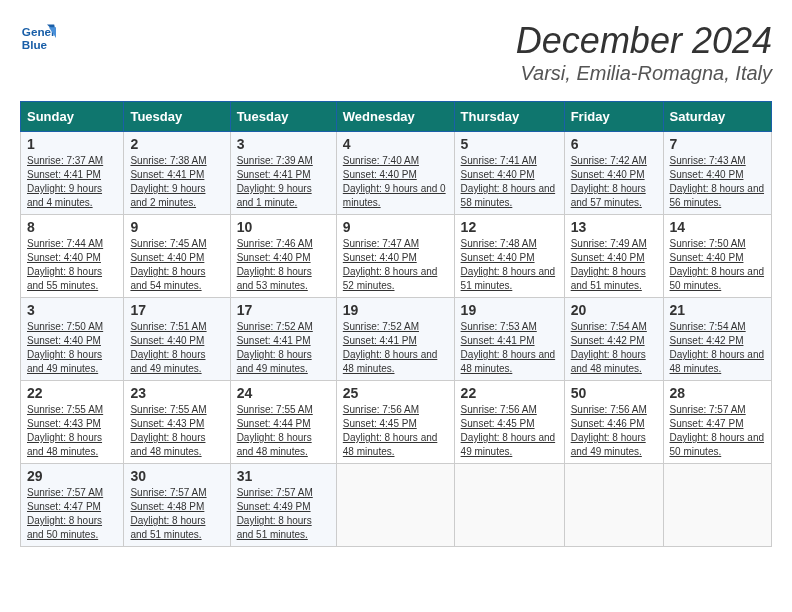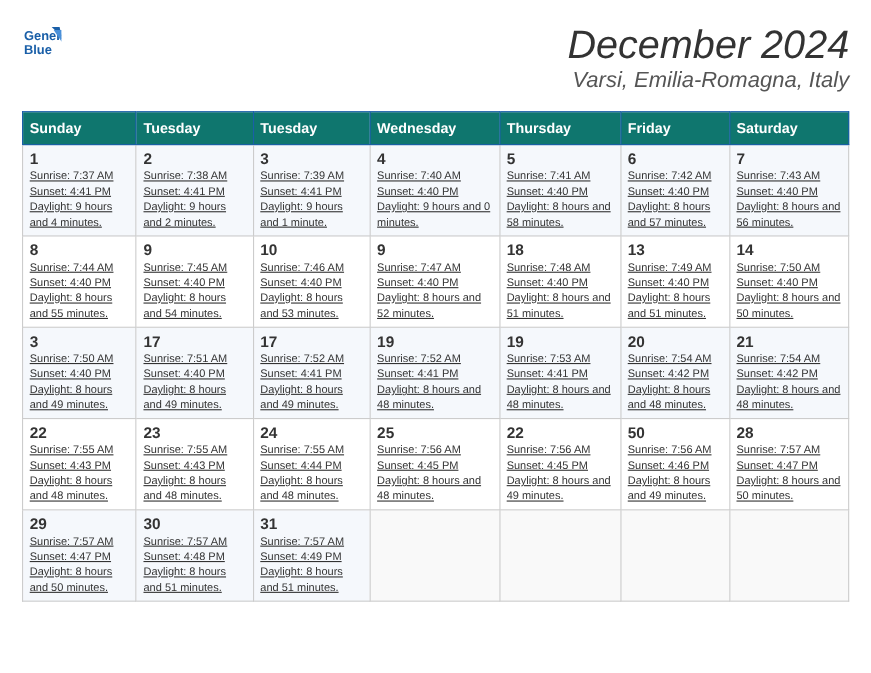--- a/index.html
+++ b/index.html
@@ -194,21 +194,21 @@
         </td>
         <td>
           <div class="day-number">9</div>
           <div class="day-info">
             Sunrise: 7:47 AM<br>
             Sunset: 4:40 PM<br>
             Daylight: 8 hours and 52 minutes.
           </div>
         </td>
         <td>
-          <div class="day-number">18</div>
+          <div class="day-number">12</div>
           <div class="day-info">
             Sunrise: 7:48 AM<br>
             Sunset: 4:40 PM<br>
             Daylight: 8 hours and 51 minutes.
           </div>
         </td>
         <td>
           <div class="day-number">13</div>
           <div class="day-info">
             Sunrise: 7:49 AM<br>

